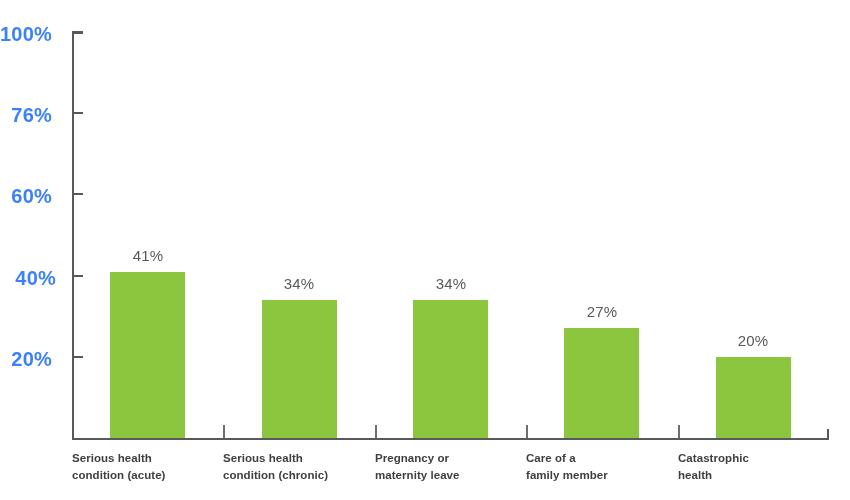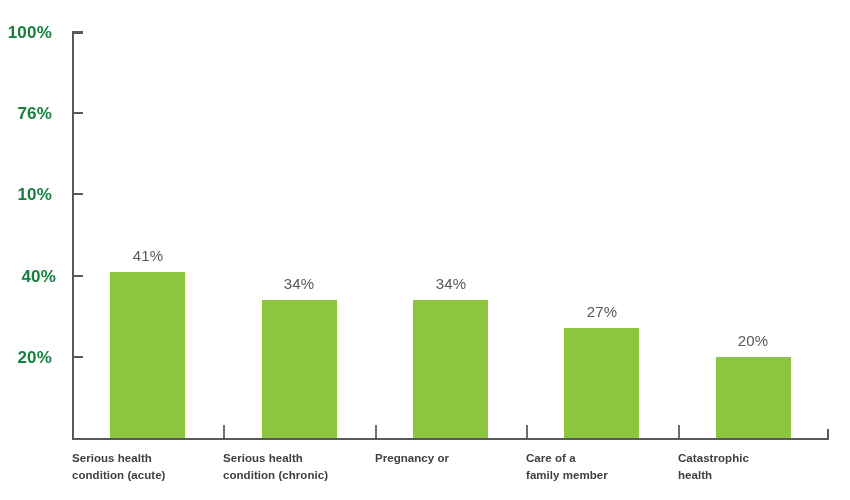--- a/index.html
+++ b/index.html
@@ -41,23 +41,23 @@
     position:absolute;
     left:72px;
     width:11px;height:2px;
     background:#58595B;
   }
   .y-tick-label{
     position:absolute;
     right:0;
     width:52px;
     text-align:right;
-    font-size:17px;
+    font-size:20px;
     font-weight:600;
-    color:#15803d;
+    color:#3b82f6;
     letter-spacing:.2px;
     line-height:1;
   }
 
   .x-tick{
     position:absolute;
     top:425px;
     width:2px;height:13px;
     background:#6D6E71;
   }
@@ -93,21 +93,21 @@
 
   <div class="y-axis-line"></div>
   <div class="axis-cap top-cap"></div>
 
   <div id="y-ticks">
       <div class="y-tick" style="top: 355.8px;"></div>
       <div class="y-tick-label" style="top: 348.8px; left: 0px;">20%</div>
       <div class="y-tick" style="top: 274.6px;"></div>
       <div class="y-tick-label" style="top: 267.6px; left: 4px;">40%</div>
       <div class="y-tick" style="top: 193.4px;"></div>
-      <div class="y-tick-label" style="top: 186.4px; left: 0px;">10%</div>
+      <div class="y-tick-label" style="top: 186.4px; left: 0px;">60%</div>
       <div class="y-tick" style="top: 112.2px;"></div>
       <div class="y-tick-label" style="top: 105.2px; left: 0px;">76%</div>
       <div class="y-tick" style="top: 31px;"></div>
       <div class="y-tick-label" style="top: 24px; left: 0px;">100%</div>
     </div>
 
   <div class="x-axis-line"></div>
   <div class="axis-cap right-cap"></div>
   <div id="x-ticks">
       <div class="x-tick" style="left: 223px;"></div>
@@ -126,20 +126,21 @@
       <div class="bar" style="left: 262px; top: 300px; width: 75px; height: 138px; background: rgb(140, 198, 63);"></div>
       <div class="bar-value" style="left: 249px; width: 100px; top: 276px; color: rgb(88, 89, 91);">34%</div>
       <div class="bar-caption" style="left: 223px; width: 151px; color: rgb(63, 63, 65);">
         <div>Serious health</div>
         <div>condition (chronic)</div>
       </div>
       <div class="bar" style="left: 413px; top: 300px; width: 75px; height: 138px; background: rgb(140, 198, 63);"></div>
       <div class="bar-value" style="left: 401px; width: 100px; top: 276px; color: rgb(88, 89, 91);">34%</div>
       <div class="bar-caption" style="left: 375px; width: 151px; color: rgb(63, 63, 65);">
         <div>Pregnancy or</div>
+        <div>maternity leave</div>
       </div>
       <div class="bar" style="left: 564px; top: 328px; width: 75px; height: 110px; background: rgb(140, 198, 63);"></div>
       <div class="bar-value" style="left: 552px; width: 100px; top: 304px; color: rgb(88, 89, 91);">27%</div>
       <div class="bar-caption" style="left: 526px; width: 151px; color: rgb(63, 63, 65);">
         <div>Care of a</div>
         <div>family member</div>
       </div>
       <div class="bar" style="left: 716px; top: 357px; width: 75px; height: 81px; background: rgb(140, 198, 63);"></div>
       <div class="bar-value" style="left: 703px; width: 100px; top: 333px; color: rgb(88, 89, 91);">20%</div>
       <div class="bar-caption" style="left: 678px; width: 151px; color: rgb(63, 63, 65);">

